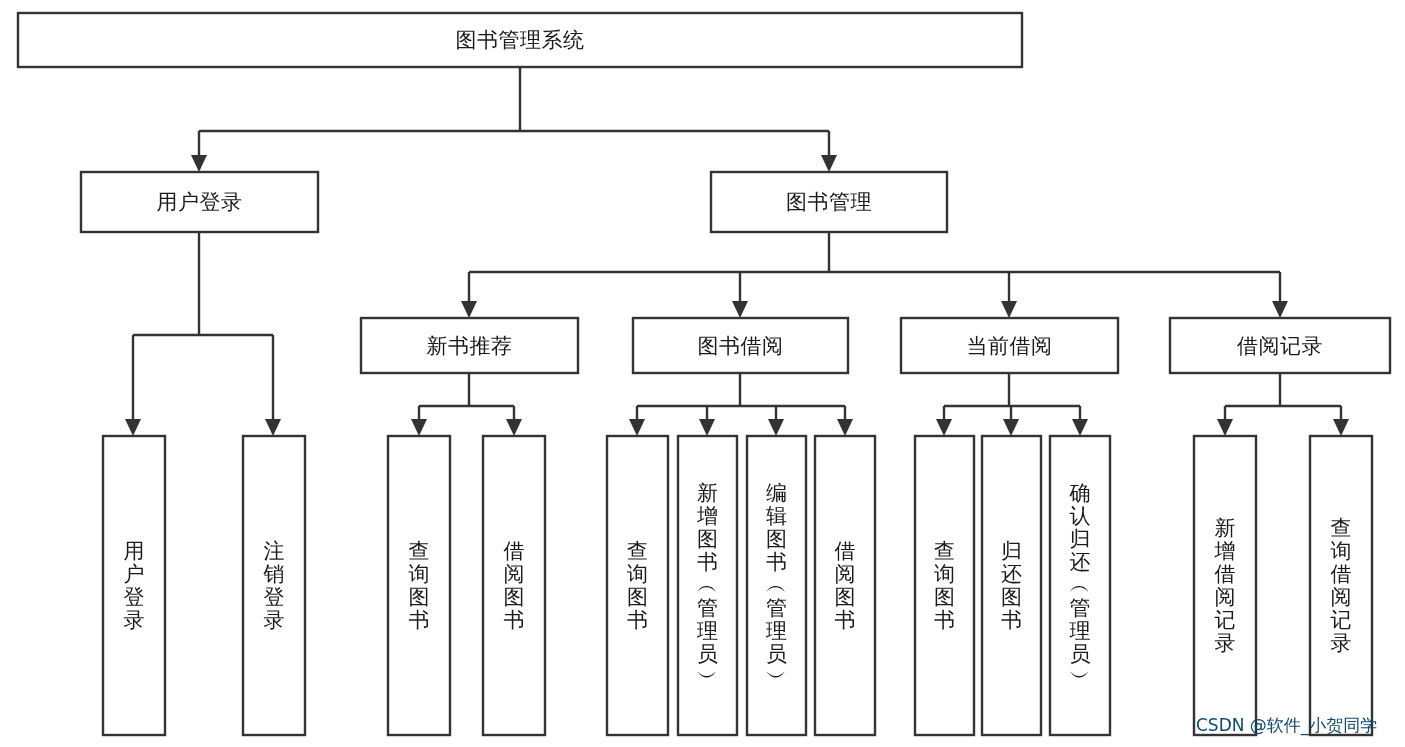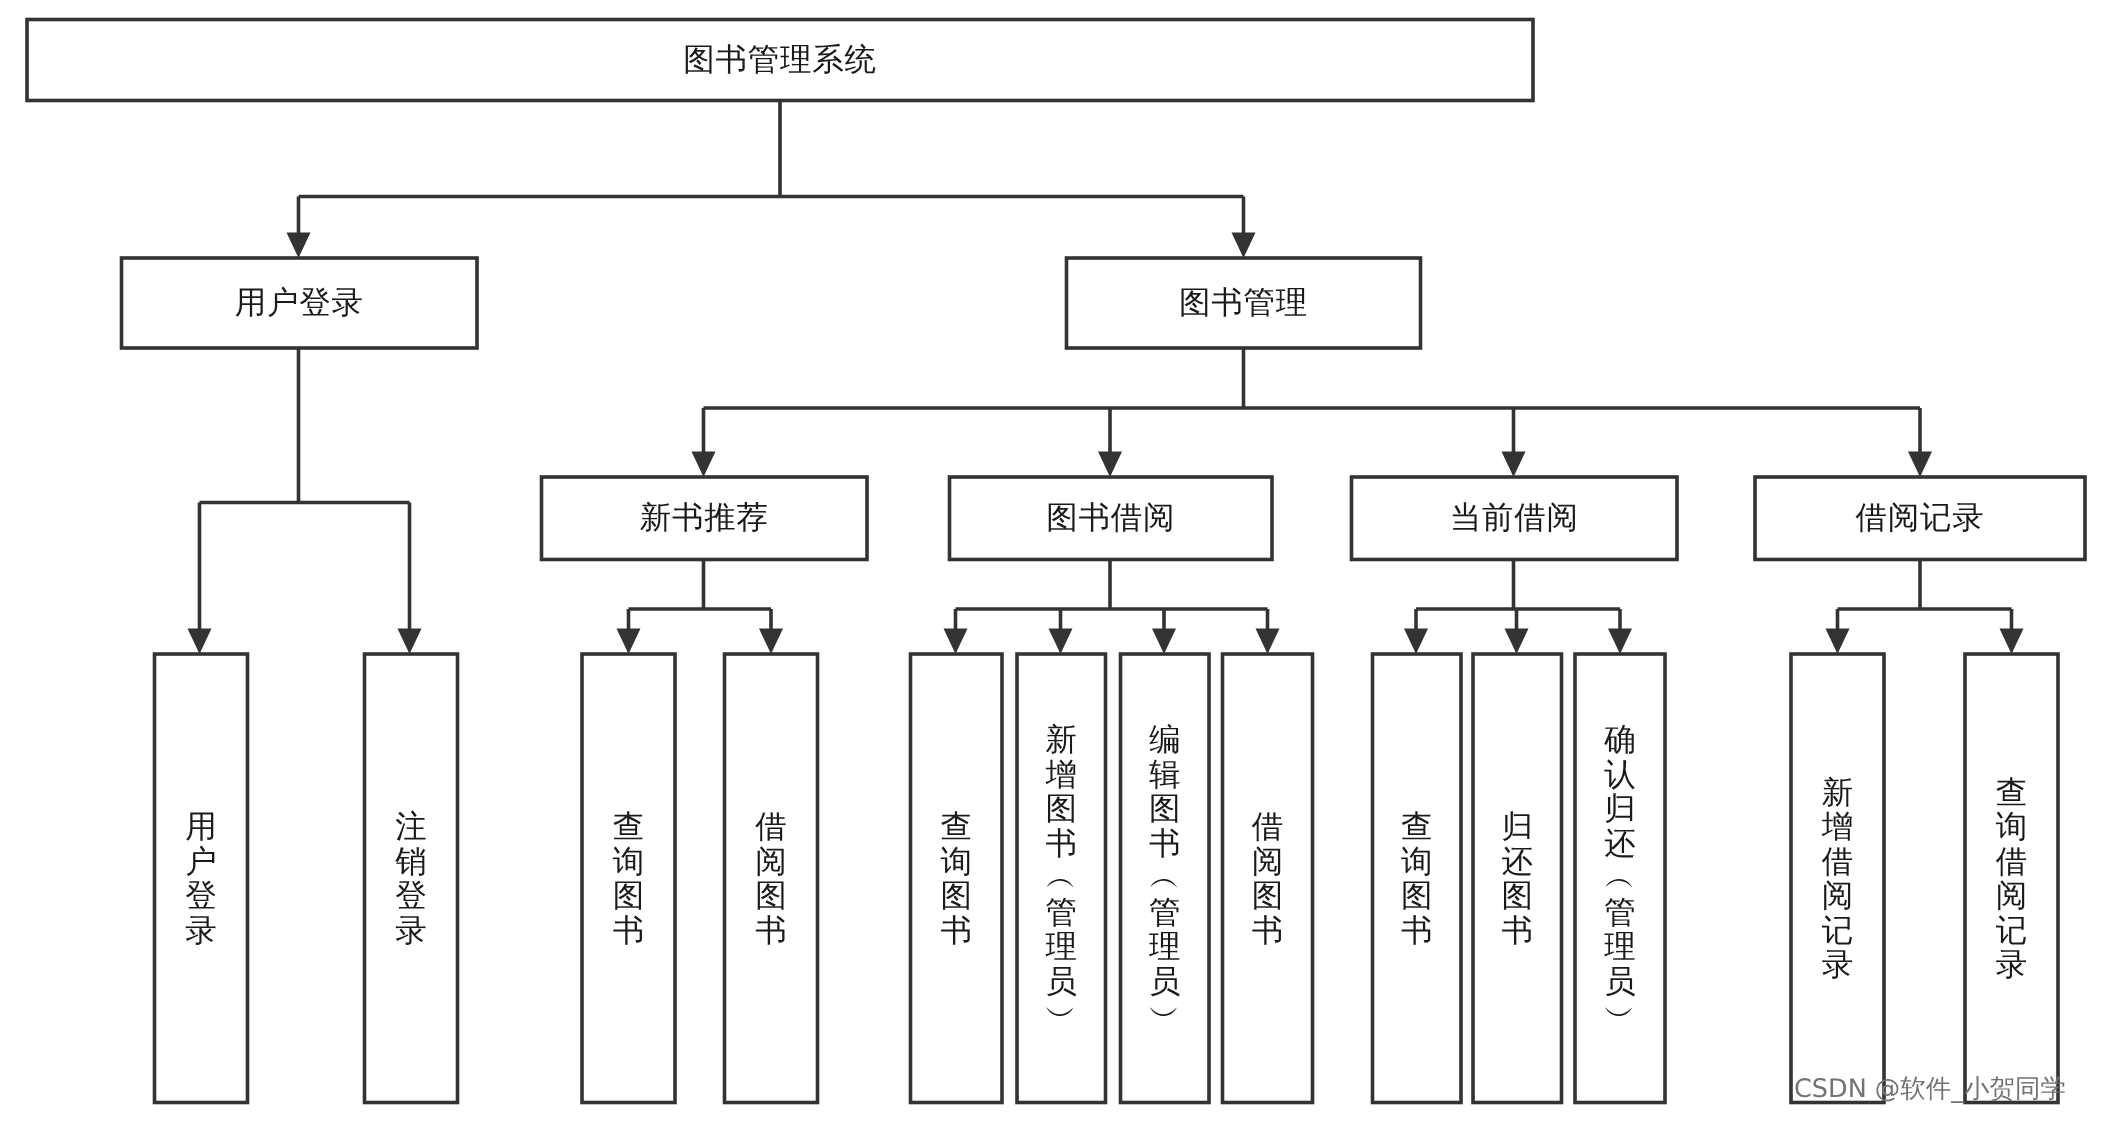--- a/index.html
+++ b/index.html
@@ -276,14 +276,14 @@
       </div>
       <div class="leaf-label" style="left: 1310px; width: 62px; top: 516.5px; height: 138px;">
         <span class="glyph">查</span>
         <span class="glyph">询</span>
         <span class="glyph">借</span>
         <span class="glyph">阅</span>
         <span class="glyph">记</span>
         <span class="glyph">录</span>
       </div>
     </div>
-  <div class="watermark-text" style="left: 1196px; top: 714px; color: #737373;">CSDN @软件_小贺同学</div>
+  <div class="watermark-text" style="left: 1196px; top: 714px; color: #0c4a6e;">CSDN @软件_小贺同学</div>
 </div>
 
 </body></html>

